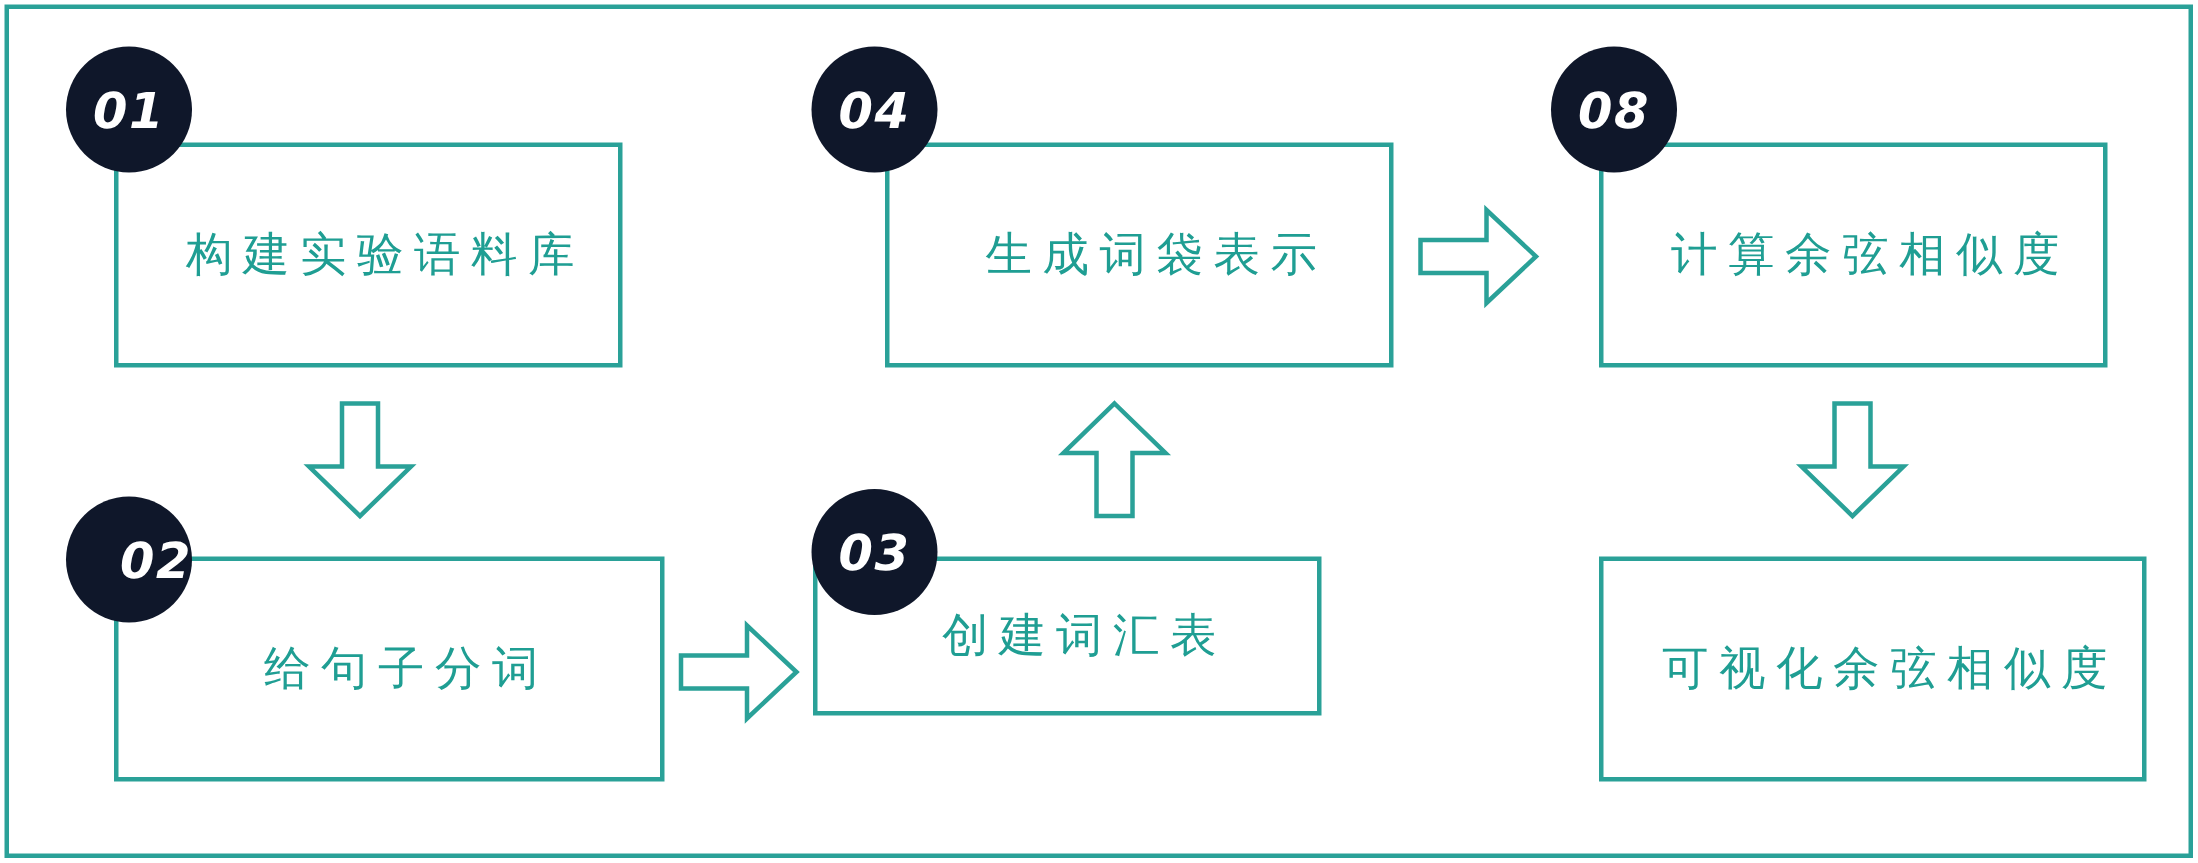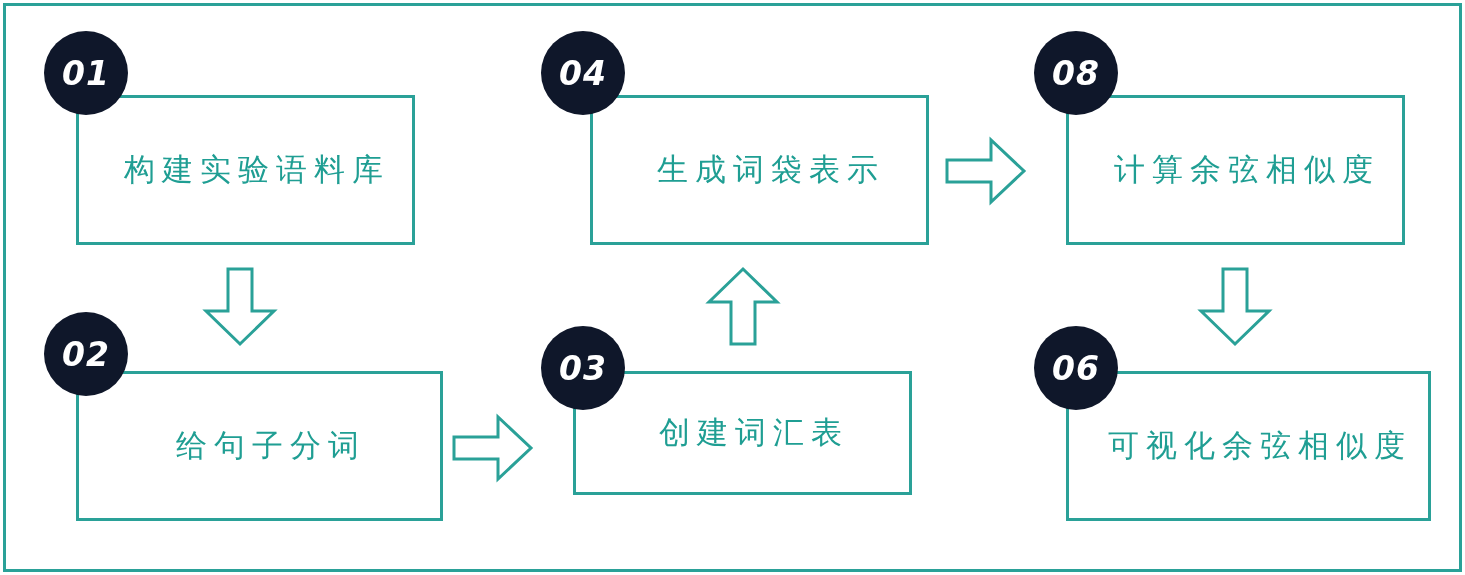--- a/index.html
+++ b/index.html
@@ -109,36 +109,33 @@
   <div class="step-box" style="left:1066px; top:95px; width:339px; height:150px;">
     <div class="step-label">计算余弦相似度</div>
   </div>
   <div class="step-badge" style="left:1034px; top:31px;">
     <span>08</span>
   </div>
 
   <div class="step-box" style="left:76px; top:371px; width:367px; height:150px;">
     <div class="step-label">给句子分词</div>
   </div>
-  <div class="step-badge" style="left:44px; top:312px;">
+  <div class="step-badge" style="left:44px; top:331px;justify-content:flex-end;">
     <span>02</span>
   </div>
 
-  <div class="step-box" style="left:573px; top:371px; width:339px; height:124px;">
+  <div class="step-box" style="left:542px; top:371px; width:339px; height:106px;">
     <div class="step-label">创建词汇表</div>
   </div>
   <div class="step-badge" style="left:541px; top:326px;align-items:center;">
     <span>03</span>
   </div>
 
   <div class="step-box" style="left:1066px; top:371px; width:365px; height:150px;">
     <div class="step-label">可视化余弦相似度</div>
-  </div>
-  <div class="step-badge" style="left:1034px; top:326px;">
-    <span>06</span>
   </div>
 
   <div class="arrow" style="left:202px; top:267px;">
     <svg width="76" height="80" viewBox="0 0 76 80">
       <polygon points="26,2 50,2 50,44 72,44 38,77 4,44 26,44"></polygon>
     </svg>
   </div>
 
   <div class="arrow" style="left:452px; top:415px;">
     <svg width="82" height="66" viewBox="0 0 82 66">

